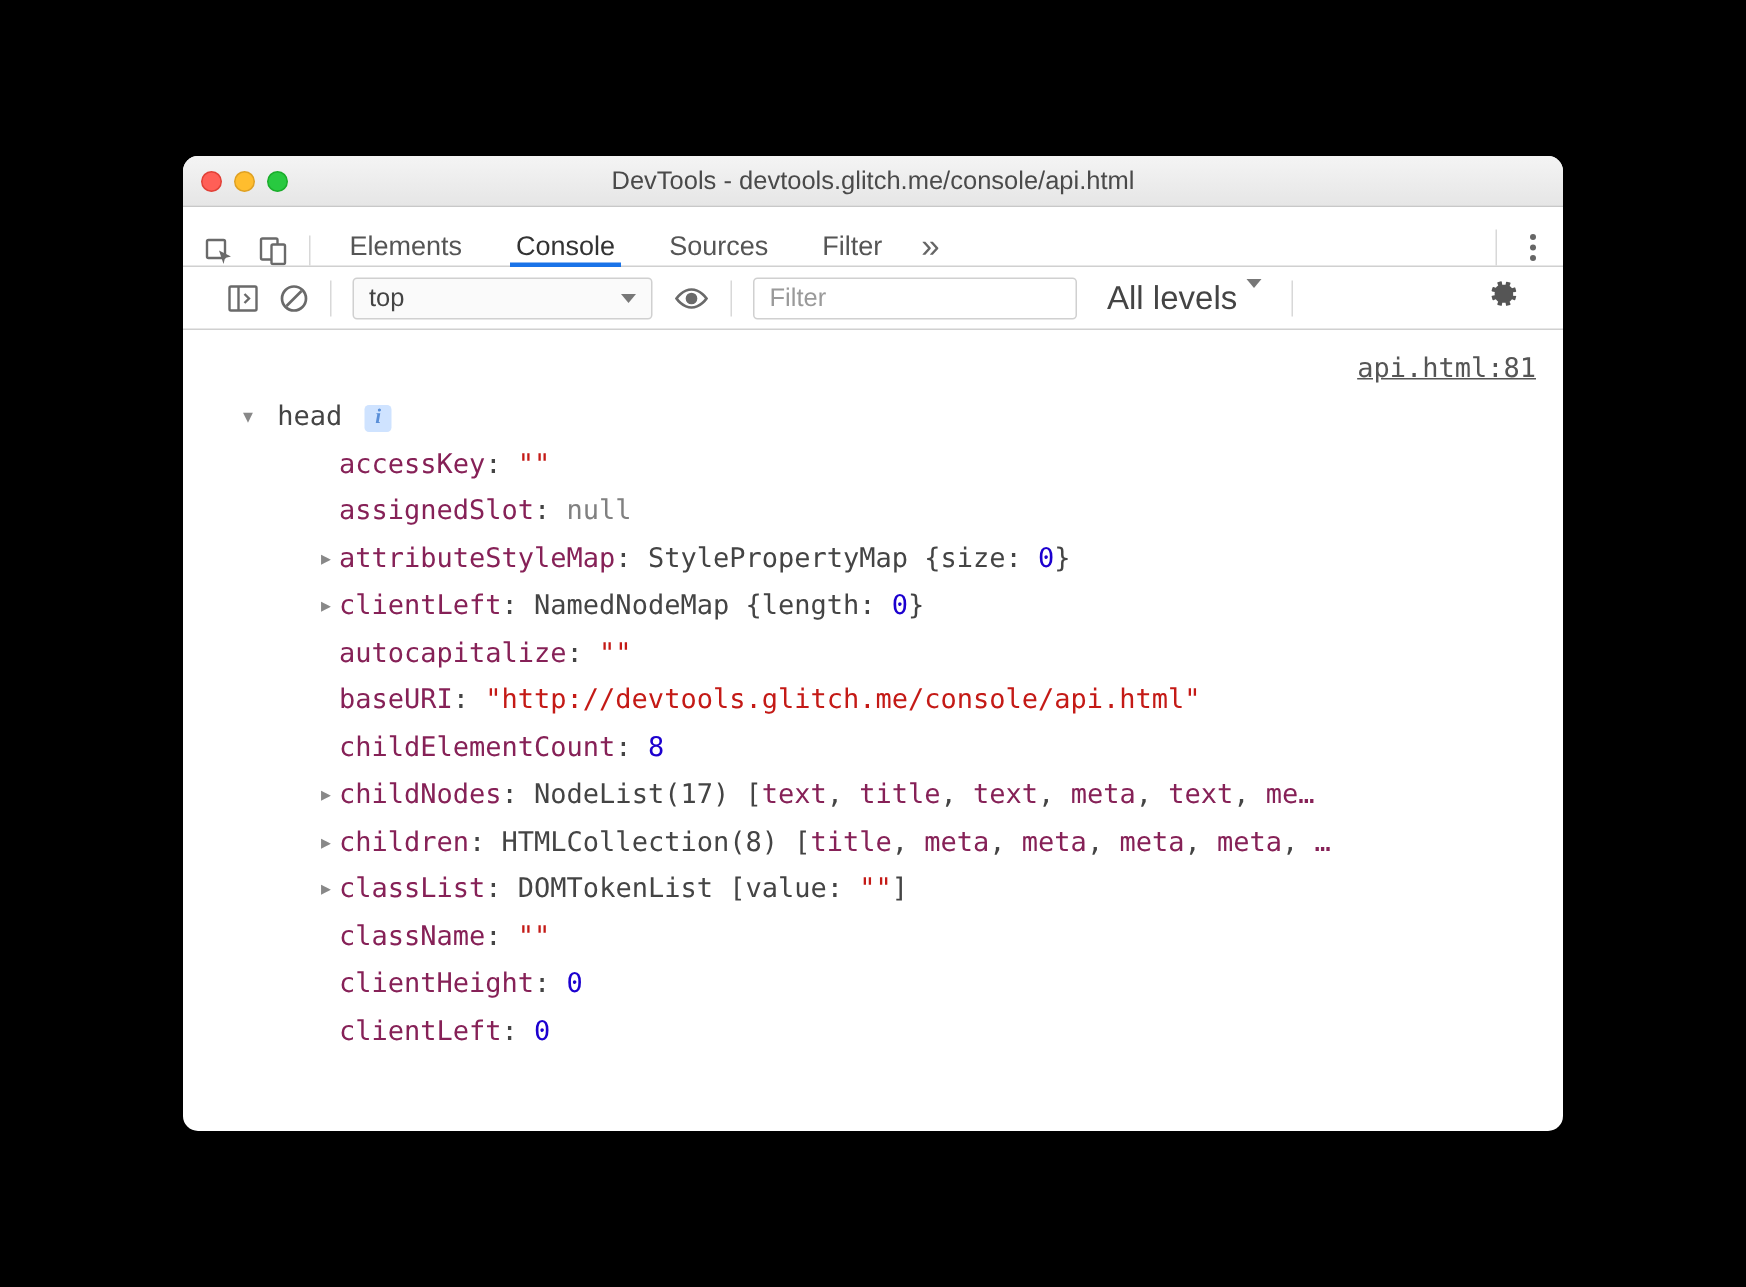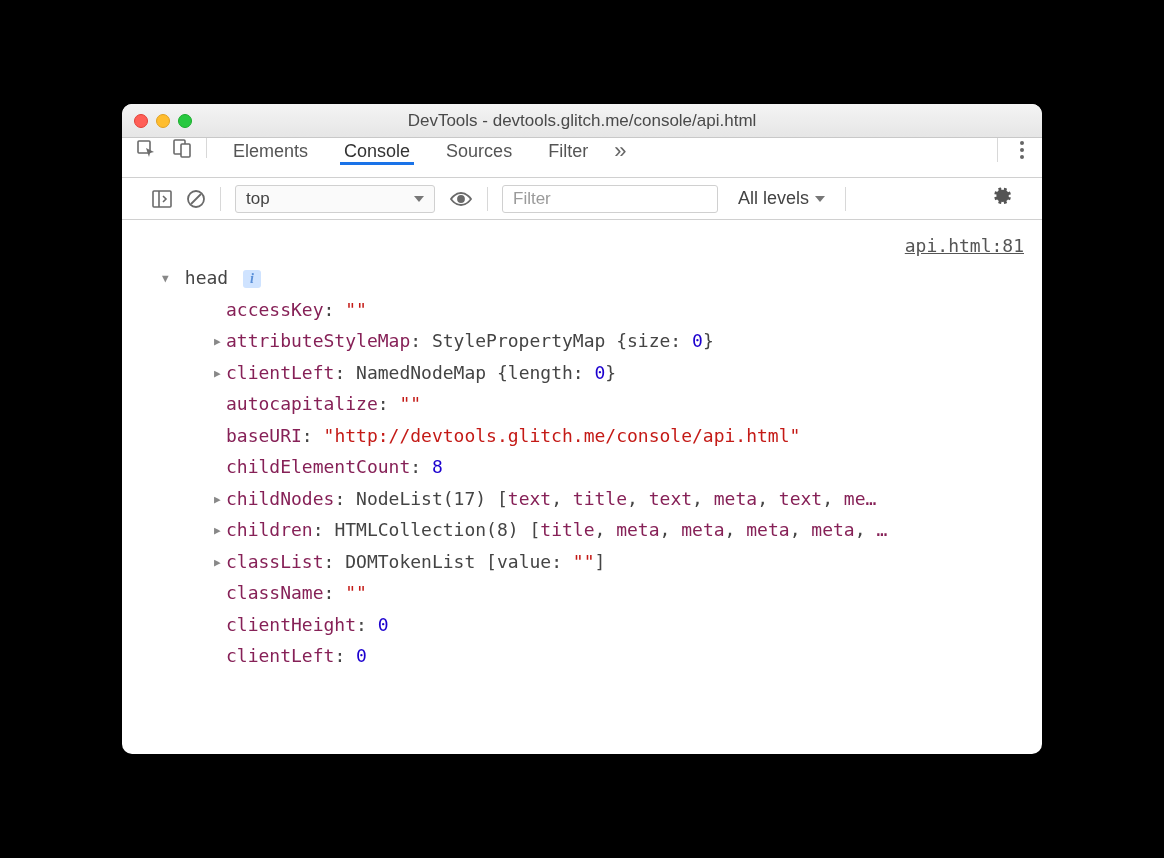--- a/index.html
+++ b/index.html
@@ -40,21 +40,21 @@
   position: absolute;
   left: 0; right: 0;
   text-align: center;
   font-size: 17px;
   color: #4a4a4a;
   pointer-events: none;
 }
 .tabbar {
   height: 40px;
   display: flex;
-  align-items: flex-start;
+  align-items: flex-end;
   border-bottom: 1px solid #d0d0d0;
   background: #fff;
 }
 .tabbar-left {
   display: flex;
   align-items: center;
   padding: 0 14px;
   border-right: 1px solid #d8d8d8;
   gap: 16px;
 }
@@ -133,24 +133,23 @@
   height: 28px;
   padding: 0 10px;
   font-size: 17px;
   color: #444;
   width: 216px;
   background: #fff;
 }
 .filter-input::placeholder { color: #9a9a9a; }
 .levels {
   display: flex;
-  align-items: center;
   gap: 6px;
   color: #444;
-  font-size: 18px;
+  font-size: 22px;
   cursor: pointer;
   padding: 0 6px;
 }
 .levels::after {
   content: "";
   width: 0; height: 0;
   border-left: 5px solid transparent;
   border-right: 5px solid transparent;
   border-top: 6px solid #777;
 }
@@ -302,20 +301,23 @@
         <span class="disc open"></span>
         <span class="root-label">head</span>
         <span class="info-badge">i</span>
       </div>
 
       <div class="props">
         <div class="tree-row">
           <span class="disc none"></span><span class="prop-name">accessKey</span><span class="colon">: </span><span class="vstr">""</span>
         </div>
         <div class="tree-row">
+          <span class="disc none"></span><span class="prop-name">assignedSlot</span><span class="colon">: </span><span class="vnull">null</span>
+        </div>
+        <div class="tree-row">
           <span class="disc closed"></span><span class="prop-name">attributeStyleMap</span><span class="colon">: </span><span class="vtype">StylePropertyMap</span><span class="curly"> {</span><span class="vtype">size</span><span class="colon">: </span><span class="vnum">0</span><span class="curly">}</span>
         </div>
         <div class="tree-row">
           <span class="disc closed"></span><span class="prop-name">clientLeft</span><span class="colon">: </span><span class="vtype">NamedNodeMap</span><span class="curly"> {</span><span class="vtype">length</span><span class="colon">: </span><span class="vnum">0</span><span class="curly">}</span>
         </div>
         <div class="tree-row">
           <span class="disc none"></span><span class="prop-name">autocapitalize</span><span class="colon">: </span><span class="vstr">""</span>
         </div>
         <div class="tree-row">
           <span class="disc none"></span><span class="prop-name">baseURI</span><span class="colon">: </span><span class="vstr">"http://devtools.glitch.me/console/api.html"</span>

